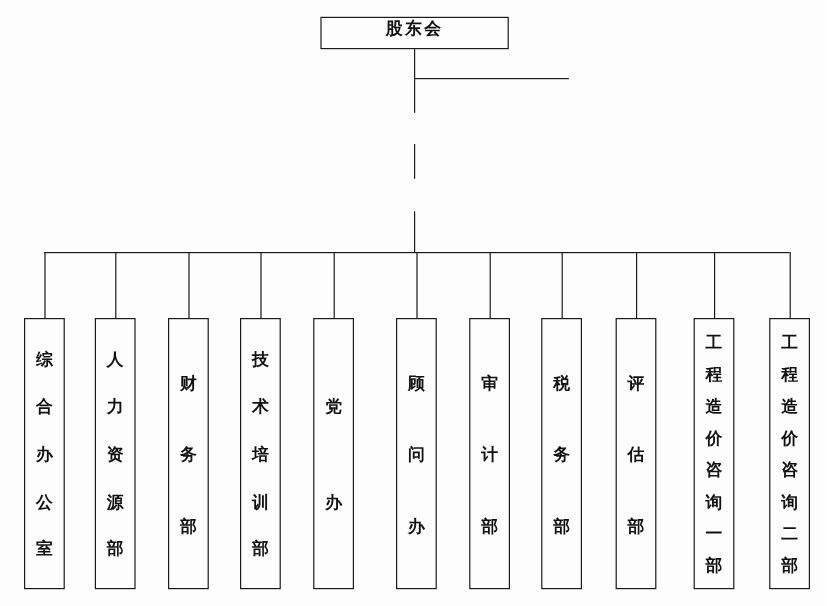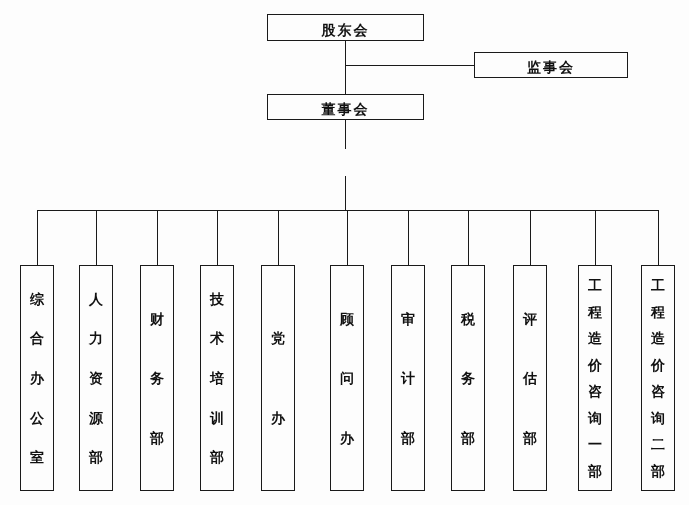--- a/index.html
+++ b/index.html
@@ -13,21 +13,21 @@
     height: 505px;
     background: #fdfdfd;
     font-family: "Liberation Sans", sans-serif;
     color: #111;
   }
   .node {
     position: absolute;
     border: 1px solid #1a1a1a;
     background: #fdfdfd;
     display: flex;
-    align-items: flex-end;
+    align-items: flex-start;
     justify-content: center;
     font-size: 14px;
     font-weight: bold;
     letter-spacing: 2px;
     box-sizing: border-box;
   }
   .dept {
     position: absolute;
     top: 265px;
     width: 34px;
@@ -60,27 +60,21 @@
 </style>
 </head>
 <body>
 
 <div class="canvas">
 
   <div class="node" style="left:267px;top:14px;width:157px;height:27px">
     <span>股东会</span>
   </div>
 
-  <div class="node" style="left:474px;top:52px;width:154px;height:26px">
-    <span>监事会</span>
-  </div>
 
-  <div class="node" style="left:267px;top:94px;width:157px;height:26px">
-    <span>董事会</span>
-  </div>
 
 
   <div class="vline" style="left:345px;top:41px;height:53px"></div>
   <div class="hline" style="left:345px;top:65px;width:129px"></div>
   <div class="vline" style="left:345px;top:120px;height:29px"></div>
   <div class="vline" style="left:345px;top:176px;height:34px"></div>
   <div class="hline" style="left:37px;top:210px;width:621px"></div>
 
   <div class="vline" style="left:37px;top:210px;height:55px"></div>
   <div class="vline" style="left:96px;top:210px;height:55px"></div>

